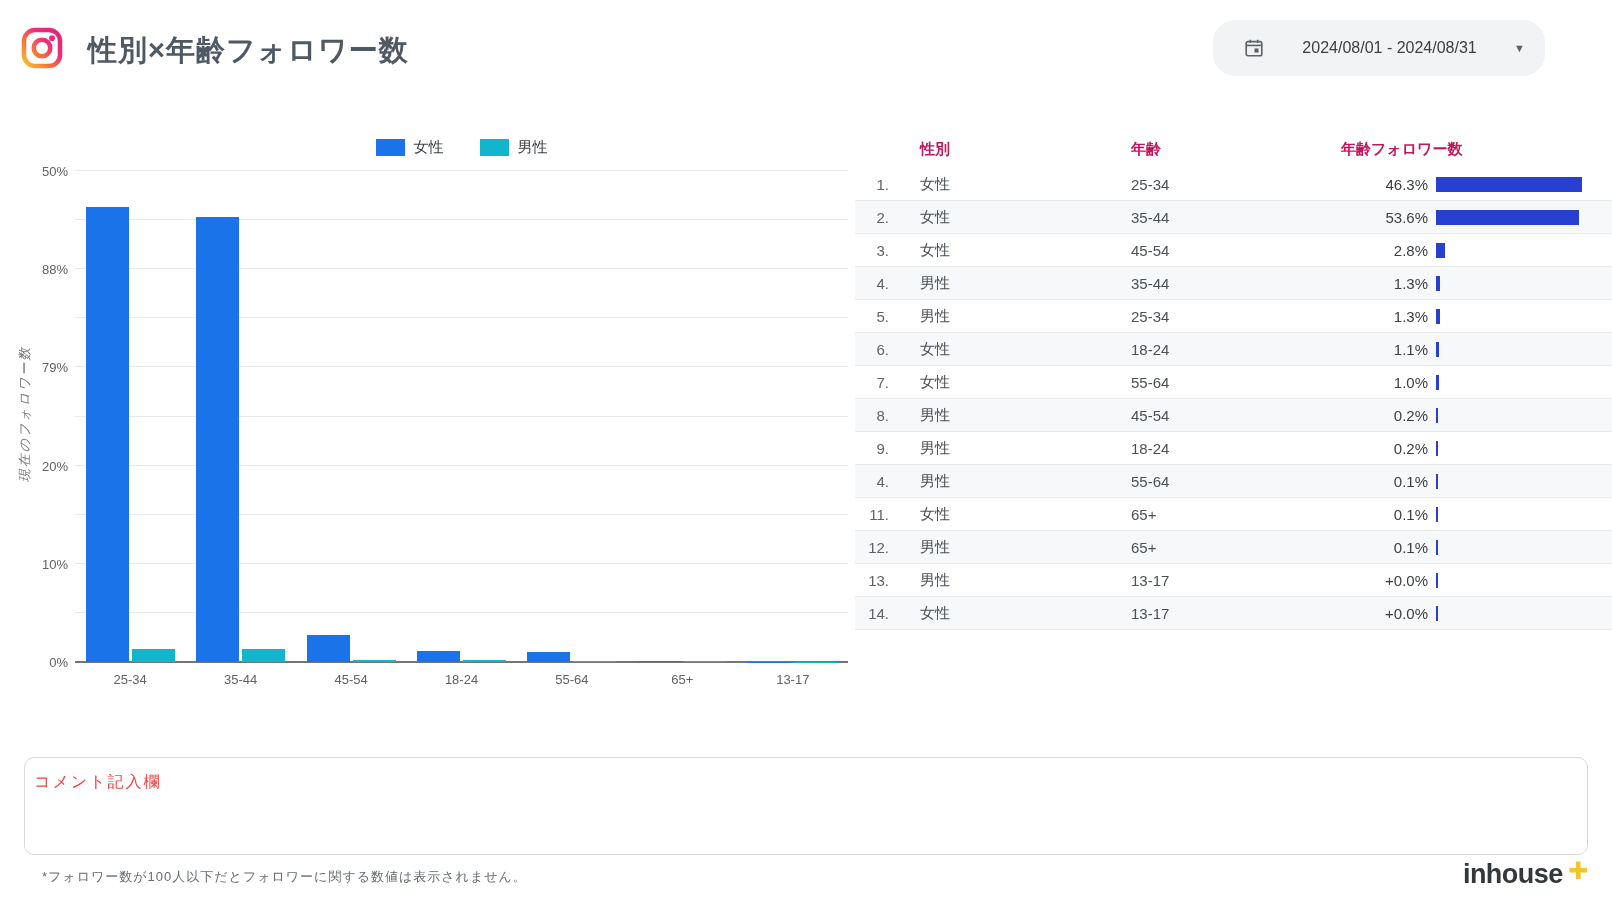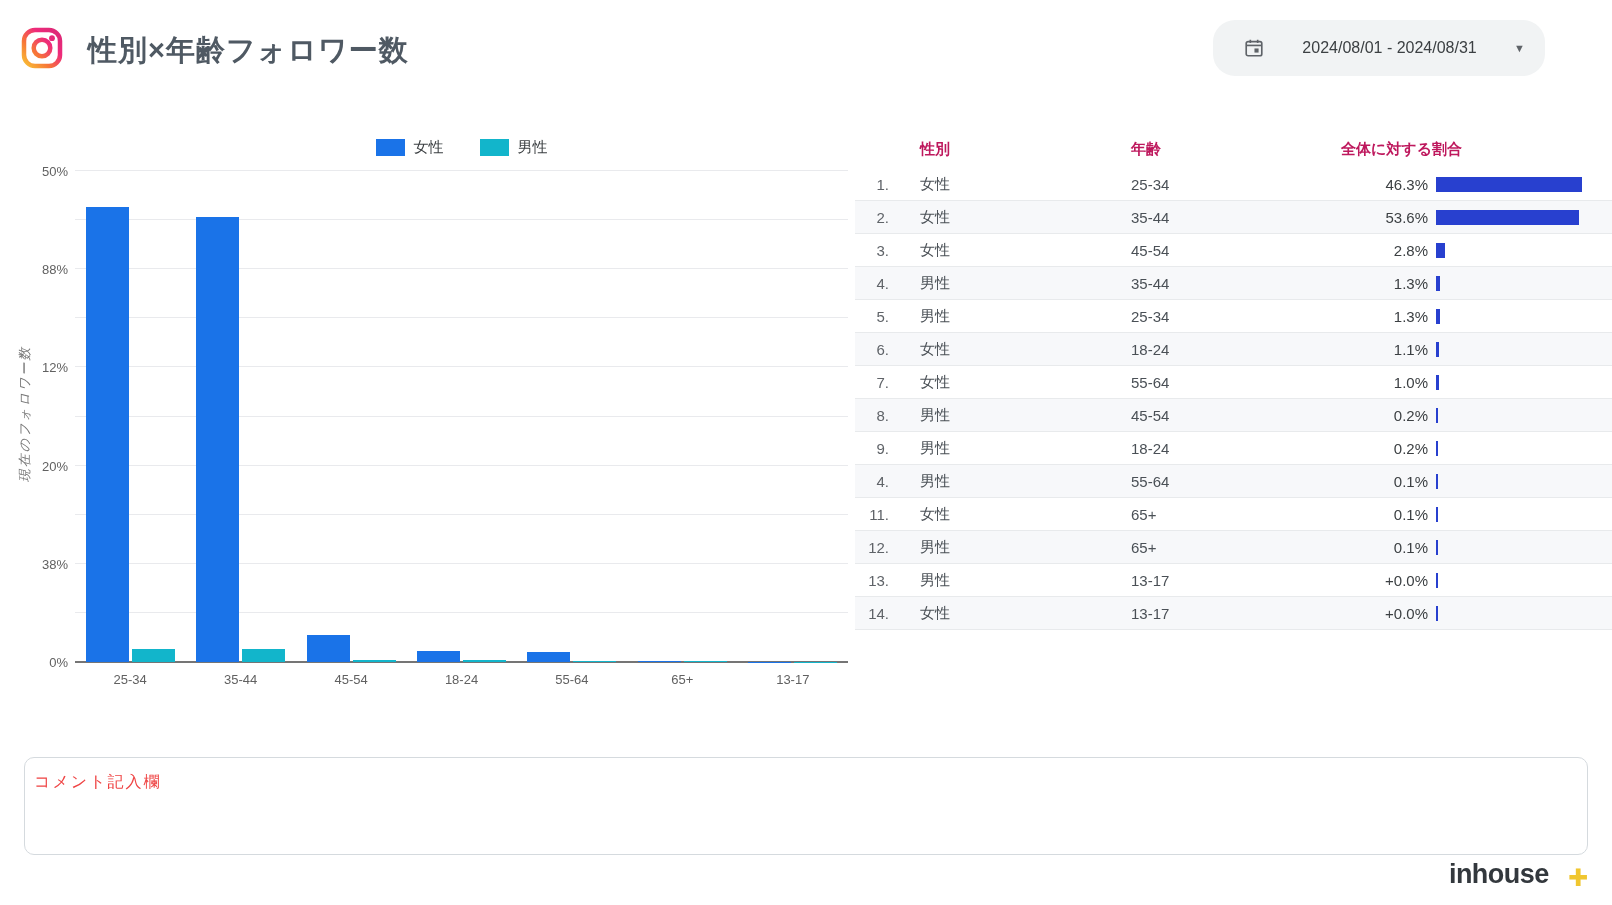--- a/index.html
+++ b/index.html
@@ -55,21 +55,21 @@
     font-size:15px; font-weight:bold; color:#3c4043; }
   .t-total .c-ratio { font-weight:bold; }
 
   
   .comment-box { position:absolute; left:24px; top:757px; width:1564px; height:98px;
     border:1px solid #d5dade; border-radius:10px; background:#fff; cursor:text; }
   .comment-label { position:absolute; left:9px; top:14px; font-size:16px; color:#ef4444;
     letter-spacing:2px; }
   .footer-note { position:absolute; left:42px; top:868px; font-size:13px; color:#636b72;
     letter-spacing:1px; }
-  .brand { position:absolute; right:24px; top:859px; display:flex; align-items:flex-end; gap:19px; }
+  .brand { position:absolute; right:24px; top:859px; display:flex; align-items:flex-start; gap:5px; }
   .brand-text { font-size:27px; font-weight:600; color:#33383d; letter-spacing:-0.5px; }
   .brand-plus { font-size:24px; font-weight:bold; color:#f0c62f; line-height:1; }
 </style>
 </head>
 <body>
 
 <div class="page">
 
   <svg class="hdr-icon" viewBox="0 0 48 48">
     <defs>
@@ -116,23 +116,23 @@
         <div class="gridline" style="bottom: 147.3px;"></div>
         <div class="gridline" style="bottom: 196.4px;"></div>
         <div class="gridline" style="bottom: 245.5px;"></div>
         <div class="gridline" style="bottom: 294.6px;"></div>
         <div class="gridline" style="bottom: 343.7px;"></div>
         <div class="gridline" style="bottom: 392.8px;"></div>
         <div class="gridline" style="bottom: 441.9px;"></div>
         <div class="gridline" style="bottom: 491px;"></div>
         <div class="baseline"></div>
         <div class="ytick" style="bottom: -8px;">0%</div>
-        <div class="ytick" style="bottom: 90.2px;">38%</div>
+        <div class="ytick" style="bottom: 90.2px;">10%</div>
         <div class="ytick" style="bottom: 188.4px;">20%</div>
-        <div class="ytick" style="bottom: 286.6px;">12%</div>
+        <div class="ytick" style="bottom: 286.6px;">79%</div>
         <div class="ytick" style="bottom: 384.8px;">88%</div>
         <div class="ytick" style="bottom: 483px;">50%</div>
         <div class="bar" style="left: 10.7143px; width: 43px; height: 454.666px; background: rgb(26, 115, 232);"></div>
         <div class="bar" style="left: 56.7143px; width: 43px; height: 12.766px; background: rgb(18, 181, 203);"></div>
         <div class="xtick" style="left: 55.2143px;">25-34</div>
         <div class="bar" style="left: 121.143px; width: 43px; height: 444.846px; background: rgb(26, 115, 232);"></div>
         <div class="bar" style="left: 167.143px; width: 43px; height: 12.766px; background: rgb(18, 181, 203);"></div>
         <div class="xtick" style="left: 165.643px;">35-44</div>
         <div class="bar" style="left: 231.571px; width: 43px; height: 27.496px; background: rgb(26, 115, 232);"></div>
         <div class="bar" style="left: 277.571px; width: 43px; height: 1.964px; background: rgb(18, 181, 203);"></div>
@@ -149,21 +149,21 @@
         <div class="bar" style="left: 673.286px; width: 43px; height: 0.4px; background: rgb(26, 115, 232);"></div>
         <div class="bar" style="left: 719.286px; width: 43px; height: 0.4px; background: rgb(18, 181, 203);"></div>
         <div class="xtick" style="left: 717.786px;">13-17</div>
       </div>
   </div>
 
   <div class="data-table">
     <div class="t-header">
       <span class="h-gender">性別</span>
       <span class="h-age">年齢</span>
-      <span class="h-ratio">全体に対する割合</span>
+      <span class="h-ratio">年齢フォロワー数</span>
     </div>
     <div id="table-body">
         <div class="t-row">
           <div class="c-num">1.</div>
           <div class="c-gender">女性</div>
           <div class="c-age">25-34</div>
           <div class="c-ratio">46.3%</div>
           <div class="c-bar" style="width: 145.845px; background: rgb(40, 64, 207);"></div>
         </div>
         <div class="t-row alt">
@@ -256,18 +256,19 @@
           <div class="c-age">13-17</div>
           <div class="c-ratio">+0.0%</div>
           <div class="c-bar" style="width: 1.5px; background: rgb(40, 64, 207);"></div>
         </div>
       </div>
   </div>
 
   <div class="comment-box">
     <span class="comment-label">コメント記入欄</span>
   </div>
+  <div class="footer-note">*フォロワー数が100人以下だとフォロワーに関する数値は表示されません。</div>
   <div class="brand">
     <span class="brand-text">inhouse</span>
     <span class="brand-plus">✚</span>
   </div>
 
 </div>
 
 </body></html>

